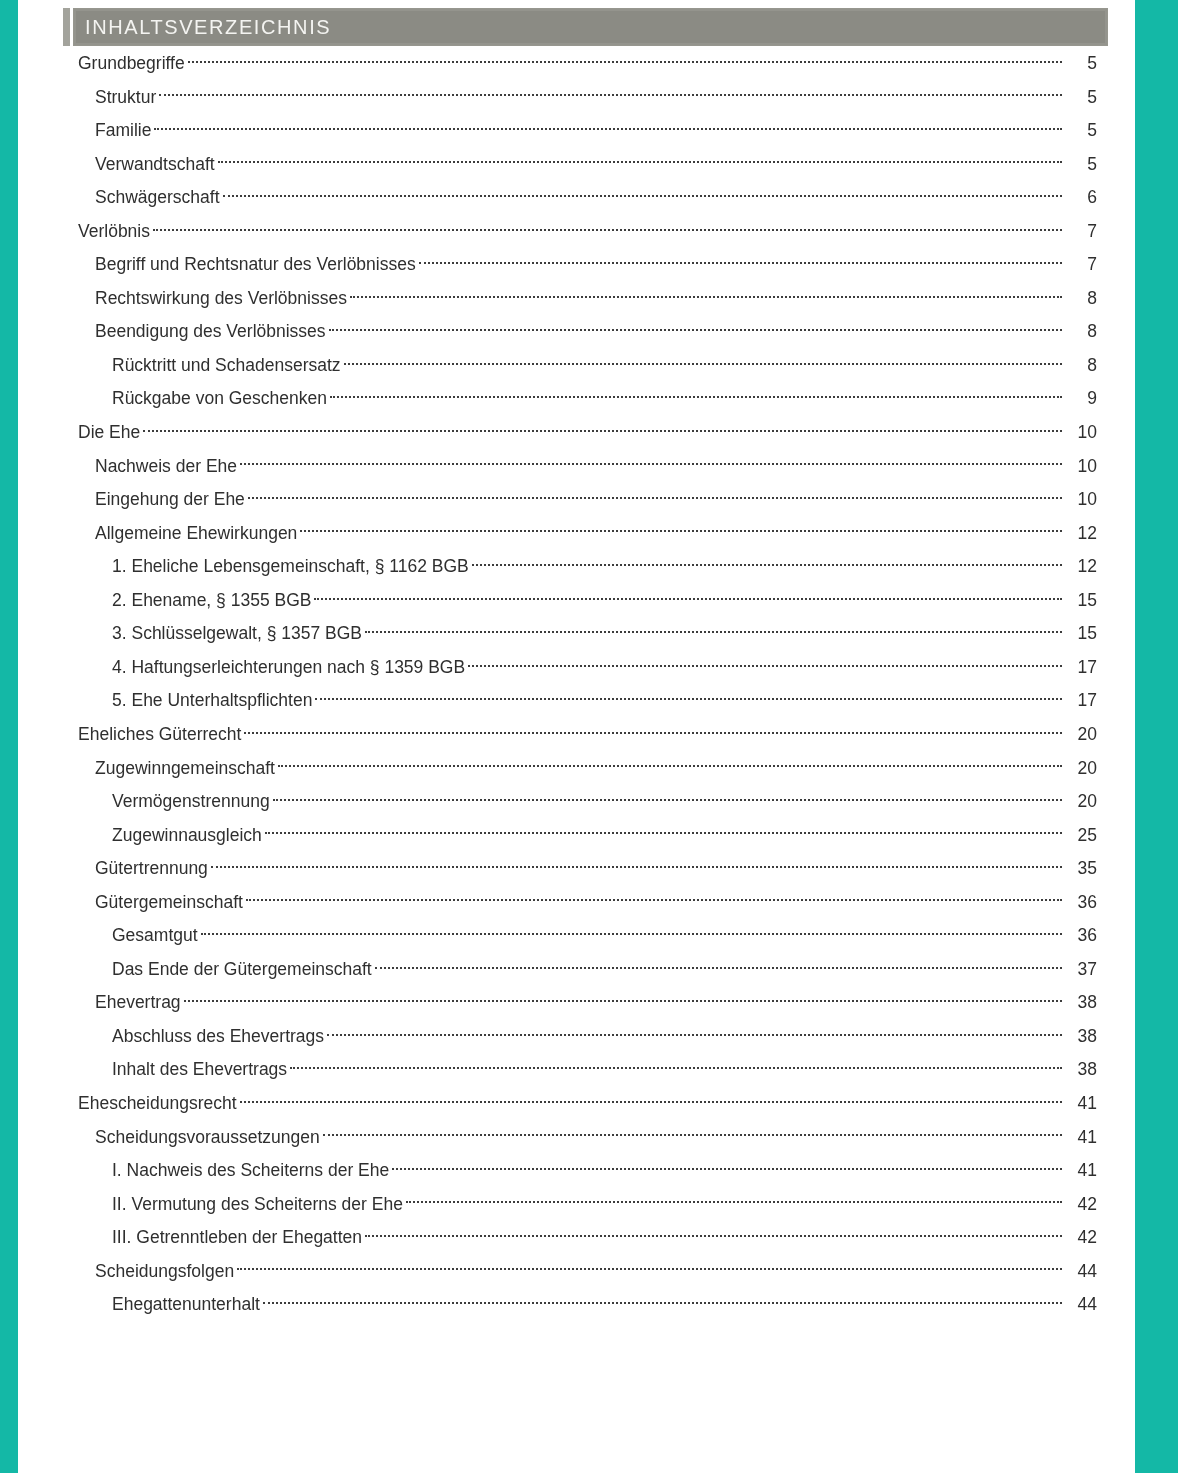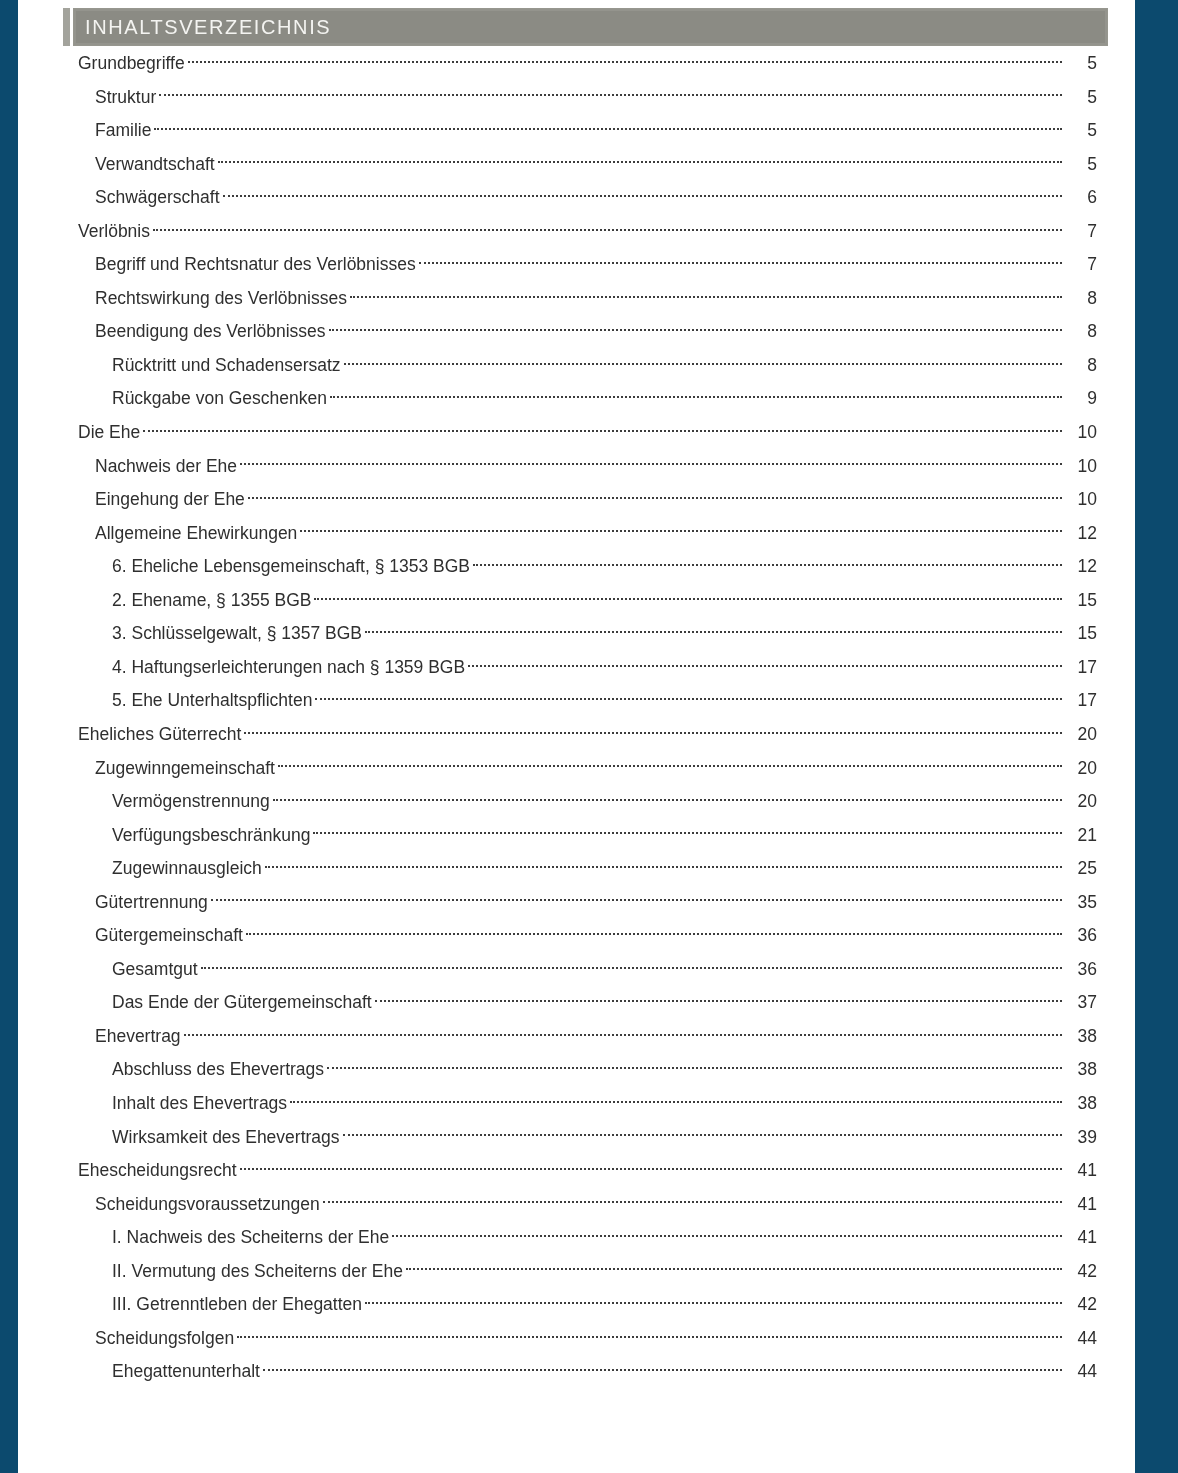--- a/index.html
+++ b/index.html
@@ -8,21 +8,21 @@
     width: 1178px;
     height: 1473px;
     background: #181818;
     font-family: "Liberation Sans", sans-serif;
     overflow: hidden;
   }
   .frame {
     position: relative;
     width: 1178px;
     height: 1473px;
-    background: #0c4a6e;
+    background: #14b8a6;
   }
   .page {
     position: absolute;
     left: 18px;
     right: 43px;
     top: 0;
     bottom: 0;
     background: #ffffff;
   }
   .header-bar {
@@ -173,21 +173,21 @@
         <span class="toc-label">Eingehung der Ehe</span>
         <span class="toc-dots"></span>
         <span class="toc-page">10</span>
       </div>
         <div class="toc-row lvl2">
         <span class="toc-label">Allgemeine Ehewirkungen</span>
         <span class="toc-dots"></span>
         <span class="toc-page">12</span>
       </div>
         <div class="toc-row lvl3">
-        <span class="toc-label">6. Eheliche Lebensgemeinschaft, § 1353 BGB</span>
+        <span class="toc-label">1. Eheliche Lebensgemeinschaft, § 1162 BGB</span>
         <span class="toc-dots"></span>
         <span class="toc-page">12</span>
       </div>
         <div class="toc-row lvl3">
         <span class="toc-label">2. Ehename, § 1355 BGB</span>
         <span class="toc-dots"></span>
         <span class="toc-page">15</span>
       </div>
         <div class="toc-row lvl3">
         <span class="toc-label">3. Schlüsselgewalt, § 1357 BGB</span>
@@ -213,25 +213,20 @@
         <span class="toc-label">Zugewinngemeinschaft</span>
         <span class="toc-dots"></span>
         <span class="toc-page">20</span>
       </div>
         <div class="toc-row lvl3">
         <span class="toc-label">Vermögenstrennung</span>
         <span class="toc-dots"></span>
         <span class="toc-page">20</span>
       </div>
         <div class="toc-row lvl3">
-        <span class="toc-label">Verfügungsbeschränkung</span>
-        <span class="toc-dots"></span>
-        <span class="toc-page">21</span>
-      </div>
-        <div class="toc-row lvl3">
         <span class="toc-label">Zugewinnausgleich</span>
         <span class="toc-dots"></span>
         <span class="toc-page">25</span>
       </div>
         <div class="toc-row lvl2">
         <span class="toc-label">Gütertrennung</span>
         <span class="toc-dots"></span>
         <span class="toc-page">35</span>
       </div>
         <div class="toc-row lvl2">
@@ -256,25 +251,20 @@
       </div>
         <div class="toc-row lvl3">
         <span class="toc-label">Abschluss des Ehevertrags</span>
         <span class="toc-dots"></span>
         <span class="toc-page">38</span>
       </div>
         <div class="toc-row lvl3">
         <span class="toc-label">Inhalt des Ehevertrags</span>
         <span class="toc-dots"></span>
         <span class="toc-page">38</span>
-      </div>
-        <div class="toc-row lvl3">
-        <span class="toc-label">Wirksamkeit des Ehevertrags</span>
-        <span class="toc-dots"></span>
-        <span class="toc-page">39</span>
       </div>
         <div class="toc-row lvl1">
         <span class="toc-label">Ehescheidungsrecht</span>
         <span class="toc-dots"></span>
         <span class="toc-page">41</span>
       </div>
         <div class="toc-row lvl2">
         <span class="toc-label">Scheidungsvoraussetzungen</span>
         <span class="toc-dots"></span>
         <span class="toc-page">41</span>

